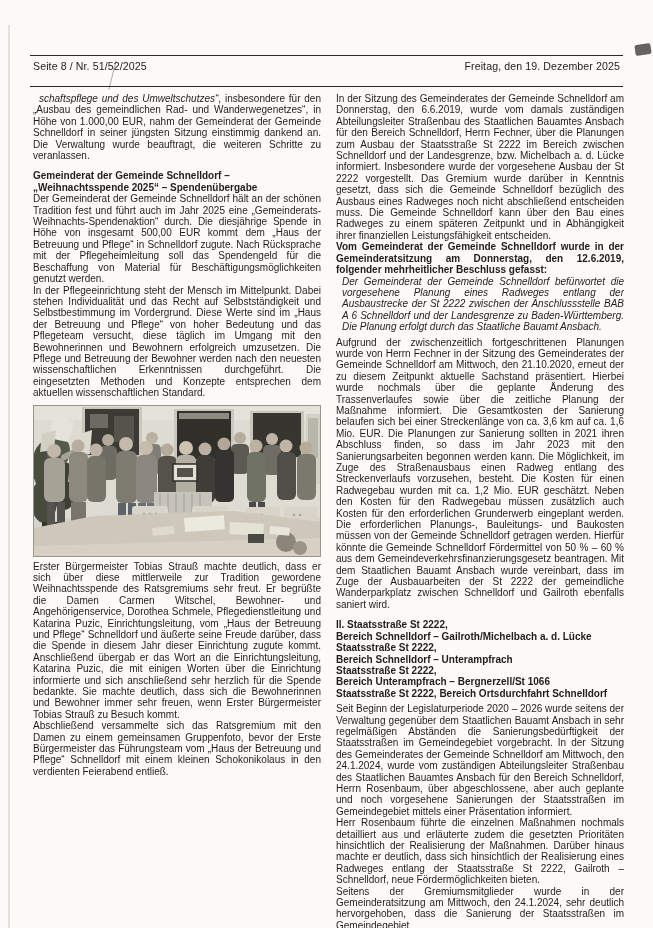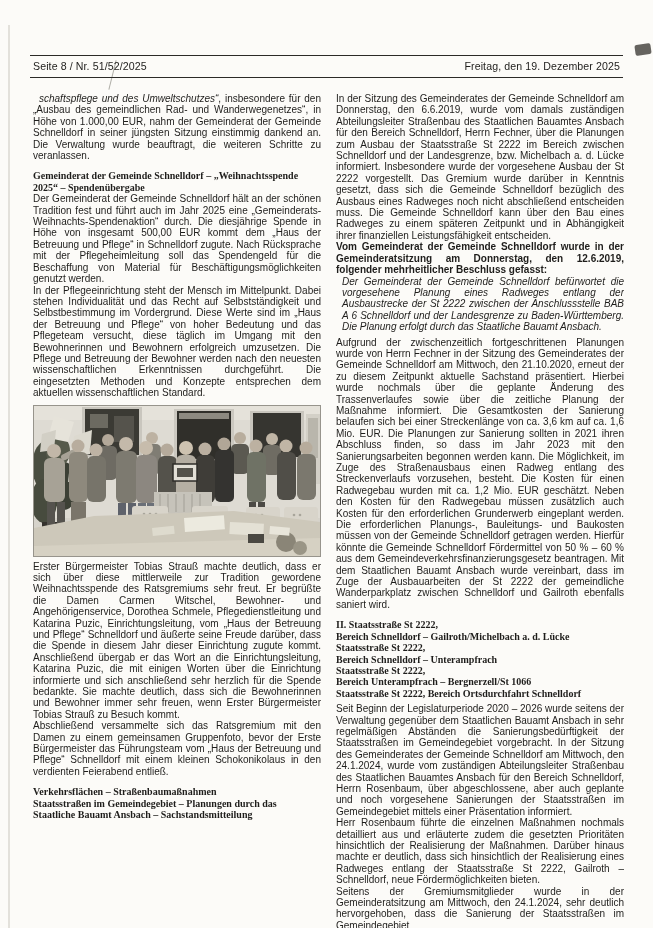--- a/index.html
+++ b/index.html
@@ -23,38 +23,38 @@
   .pen-stroke {
     position: absolute; left: 112px; top: 60px;
     width: 1px; height: 30px; background: #8d8b84;
     transform: rotate(14deg); opacity: .7;
   }
   .header {
     position: absolute; left: 30px; right: 30px; top: 55px;
     border-top: 1.7px solid #2b2a27;
     border-bottom: 1.7px solid #2b2a27;
     display: flex; align-items: center; justify-content: space-between;
-    padding: 4px 3px 5px 3px;
+    padding: 4px 3px 14px 3px;
     font-size: 10.6px; letter-spacing: .1px;
   }
   .header .center { position: absolute; left: 0; right: 0; text-align: center; }
   .col {
     position: absolute; top: 93px; bottom: 0; width: 288px;
     overflow: hidden;
     font-size: 10px; line-height: 11.4px;
     text-align: justify;
   }
   .col-left  { left: 33px; }
   .col-right { left: 336px; }
   p { margin: 0; }
   .b { font-weight: normal; }
   .i { font-style: italic; margin-left: 6px; }
   .h { font-weight: bold; white-space: pre-line; text-align: left; }
   .gap-s { margin-top: 4px; }
-  .gap-m { margin-top: 9px; font-family: Liberation Serif, serif; }
+  .gap-m { margin-top: 9px; }
   .photo {
     width: 288px; height: 152px; margin-top: 6px;
     border: 1px solid #97948c; box-sizing: border-box;
     background: #d6d3cb; overflow: hidden;
   }
   .photo svg { display: block; }
   .caption { margin-top: 8px; }
 </style>
 </head>
 <body>
@@ -203,22 +203,20 @@
         <rect x="118" y="122" width="22" height="8" fill="#dedbce" transform="rotate(-6 118 122)"></rect>
         <rect x="236" y="120" width="20" height="8" fill="#e8e5da" transform="rotate(5 236 120)"></rect>
       </g>
     </svg>
   </div>
 
 
   <p class="gap-s">Erster Bürgermeister Tobias Strauß machte deutlich, dass er sich über diese mittlerweile zur Tradition gewordene Weihnachtsspende des Ratsgremiums sehr freut. Er begrüßte die Damen Carmen Witschel, Bewohner- und Angehörigenservice, Dorothea Schmele, Pflegedienstleitung und Katarina Puzic, Einrichtungsleitung, vom „Haus der Betreuung und Pflege“ Schnelldorf und äußerte seine Freude darüber, dass die Spende in diesem Jahr dieser Einrichtung zugute kommt. Anschließend übergab er das Wort an die Einrichtungsleitung, Katarina Puzic, die mit einigen Worten über die Einrichtung informierte und sich anschließend sehr herzlich für die Spende bedankte. Sie machte deutlich, dass sich die Bewohnerinnen und Bewohner immer sehr freuen, wenn Erster Bürgermeister Tobias Strauß zu Besuch kommt.</p>
   <p>Abschließend versammelte sich das Ratsgremium mit den Damen zu einem gemeinsamen Gruppenfoto, bevor der Erste Bürgermeister das Führungsteam vom „Haus der Betreuung und Pflege“ Schnelldorf mit einem kleinen Schokonikolaus in den verdienten Feierabend entließ.</p>
 
-  <p class="h gap-m">Verkehrsflächen – Straßenbaumaßnahmen
-Staatsstraßen im Gemeindegebiet – Planungen durch das Staatliche Bauamt Ansbach – Sachstandsmitteilung</p>
 </div>
 
 <div class="col col-right">
   <p>In der Sitzung des Gemeinderates der Gemeinde Schnelldorf am Donnerstag, den 6.6.2019, wurde vom damals zuständigen Abteilungsleiter Straßenbau des Staatlichen Bauamtes Ansbach für den Bereich Schnelldorf, Herrn Fechner, über die Planungen zum Ausbau der Staatsstraße St 2222 im Bereich zwischen Schnelldorf und der Landesgrenze, bzw. Michelbach a. d. Lücke informiert. Insbesondere wurde der vorgesehene Ausbau der St 2222 vorgestellt. Das Gremium wurde darüber in Kenntnis gesetzt, dass sich die Gemeinde Schnelldorf bezüglich des Ausbaus eines Radweges noch nicht abschließend entscheiden muss. Die Gemeinde Schnelldorf kann über den Bau eines Radweges zu einem späteren Zeitpunkt und in Abhängigkeit ihrer finanziellen Leistungsfähigkeit entscheiden.</p>
   <p class="h" style="white-space:normal; text-align:justify;">Vom Gemeinderat der Gemeinde Schnelldorf wurde in der Gemeinderatsitzung am Donnerstag, den 12.6.2019, folgender mehrheitlicher Beschluss gefasst:</p>
   <p class="i">Der Gemeinderat der Gemeinde Schnelldorf befürwortet die vorgesehene Planung eines Radweges entlang der Ausbaustrecke der St 2222 zwischen der Anschlussstelle BAB A 6 Schnelldorf und der Landesgrenze zu Baden-Württemberg. Die Planung erfolgt durch das Staatliche Bauamt Ansbach.</p>
   <p class="gap-s">Aufgrund der zwischenzeitlich fortgeschrittenen Planungen wurde von Herrn Fechner in der Sitzung des Gemeinderates der Gemeinde Schnelldorf am Mittwoch, den 21.10.2020, erneut der zu diesem Zeitpunkt aktuelle Sachstand präsentiert. Hierbei wurde nochmals über die geplante Änderung des Trassenverlaufes sowie über die zeitliche Planung der Maßnahme informiert. Die Gesamtkosten der Sanierung belaufen sich bei einer Streckenlänge von ca. 3,6 km auf ca. 1,6 Mio. EUR. Die Planungen zur Sanierung sollten in 2021 ihren Abschluss finden, so dass im Jahr 2023 mit den Sanierungsarbeiten begonnen werden kann. Die Möglichkeit, im Zuge des Straßenausbaus einen Radweg entlang des Streckenverlaufs vorzusehen, besteht. Die Kosten für einen Radwegebau wurden mit ca. 1,2 Mio. EUR geschätzt. Neben den Kosten für den Radwegebau müssen zusätzlich auch Kosten für den erforderlichen Grunderwerb eingeplant werden. Die erforderlichen Planungs-, Bauleitungs- und Baukosten müssen von der Gemeinde Schnelldorf getragen werden. Hierfür könnte die Gemeinde Schnelldorf Fördermittel von 50 % – 60 % aus dem Gemeindeverkehrsfinanzierungsgesetz beantragen. Mit dem Staatlichen Bauamt Ansbach wurde vereinbart, dass im Zuge der Ausbauarbeiten der St 2222 der gemeindliche Wanderparkplatz zwischen Schnelldorf und Gailroth ebenfalls saniert wird.</p>
   <p class="h gap-m">II. Staatsstraße St 2222,
 Bereich Schnelldorf – Gailroth/Michelbach a. d. Lücke
 Staatsstraße St 2222,

